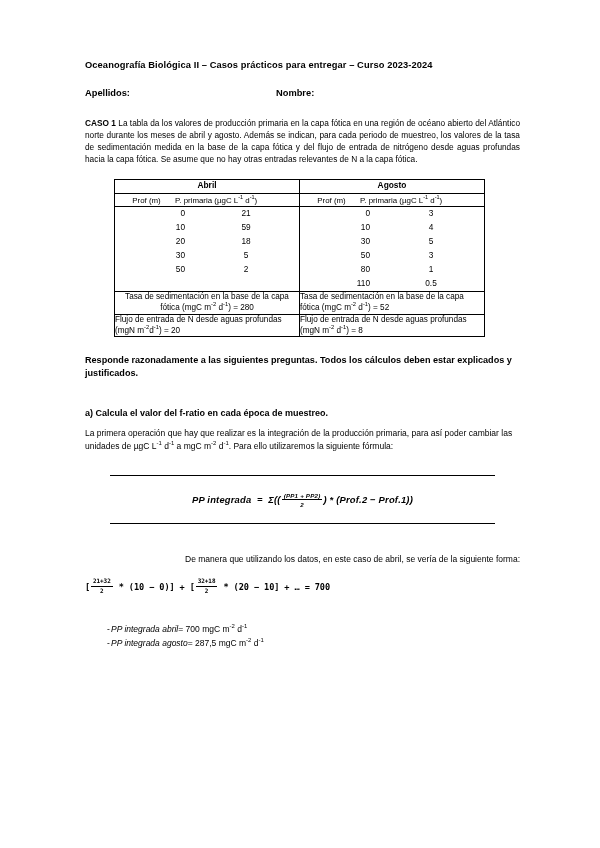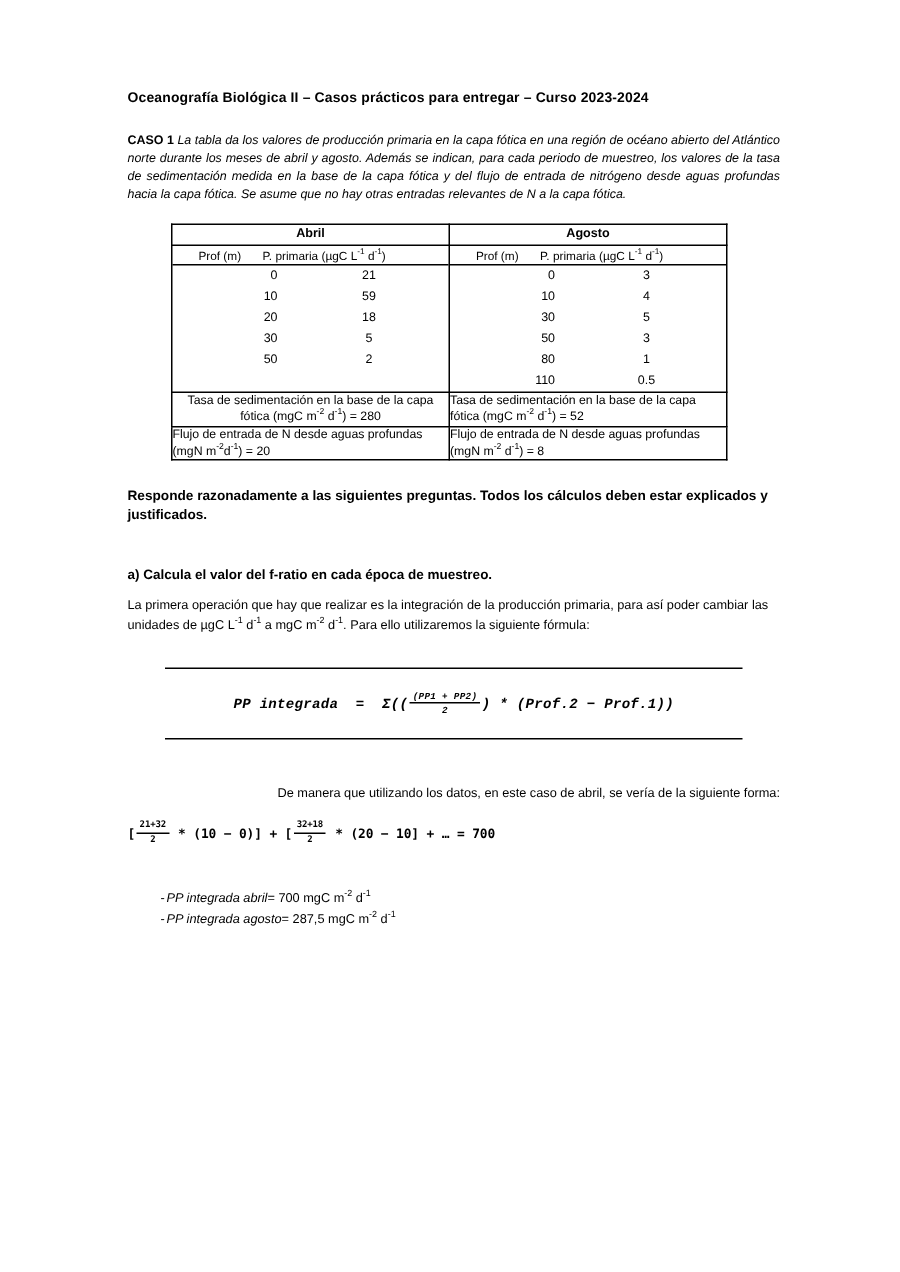--- a/index.html
+++ b/index.html
@@ -39,21 +39,20 @@
     font-size: 8.3px;
     line-height: 1.42;
     text-align: justify;
     margin: 0 0 14px 0;
   }
   .case-block .case-label {
     font-weight: bold;
     font-style: normal;
   }
   .case-block .case-text {
-    font-style: italic;
     margin-top: 40px;
   }
 
   
   .data-table {
     border-collapse: collapse;
     width: 371px;
     margin: 0 0 0 29px;
     table-layout: fixed;
   }
@@ -123,21 +122,21 @@
     text-align: left;
   }
   .formula-box {
     border-top: 1.4px solid #000;
     border-bottom: 1.4px solid #000;
     margin: 22px 25px 0 25px;
     padding: 13px 0 14px 0;
     text-align: center;
   }
   .formula {
-    font-family: Liberation Mono, monospace;
+    font-family: Liberation Sans, sans-serif;
     font-style: italic;
     font-weight: bold;
     font-size: 9.4px;
     letter-spacing: 0.2px;
     white-space: nowrap;
   }
   .frac {
     display: inline-block;
     vertical-align: middle;
     text-align: center;
@@ -193,20 +192,24 @@
   }
   .bullets .it { font-style: italic; margin-top: 36px; }
 </style>
 </head>
 <body>
 
 <div class="page">
 
   <div class="doc-title">Oceanografía Biológica II – Casos prácticos para entregar – Curso 2023-2024</div>
 
+  <div class="name-row">
+    <span class="apellidos">Apellidos:</span>
+    <span>Nombre:</span>
+  </div>
 
   <p class="case-block">
     <span class="case-label">CASO 1</span><span class="case-text"> </span><span class="case-text">La tabla da los valores de producción primaria en la capa fótica en una región de océano abierto del Atlántico norte durante los meses de abril y agosto. Además se indican, para cada periodo de muestreo, los valores de la tasa de sedimentación medida en la base de la capa fótica y del flujo de entrada de nitrógeno desde aguas profundas hacia la capa fótica. Se asume que no hay otras entradas relevantes de N a la capa fótica.</span>
   </p>
 
   <table class="data-table">
     <tbody>
         <tr>
       <td class="month-head">Abril</td>
       <td class="month-head">Agosto</td>

